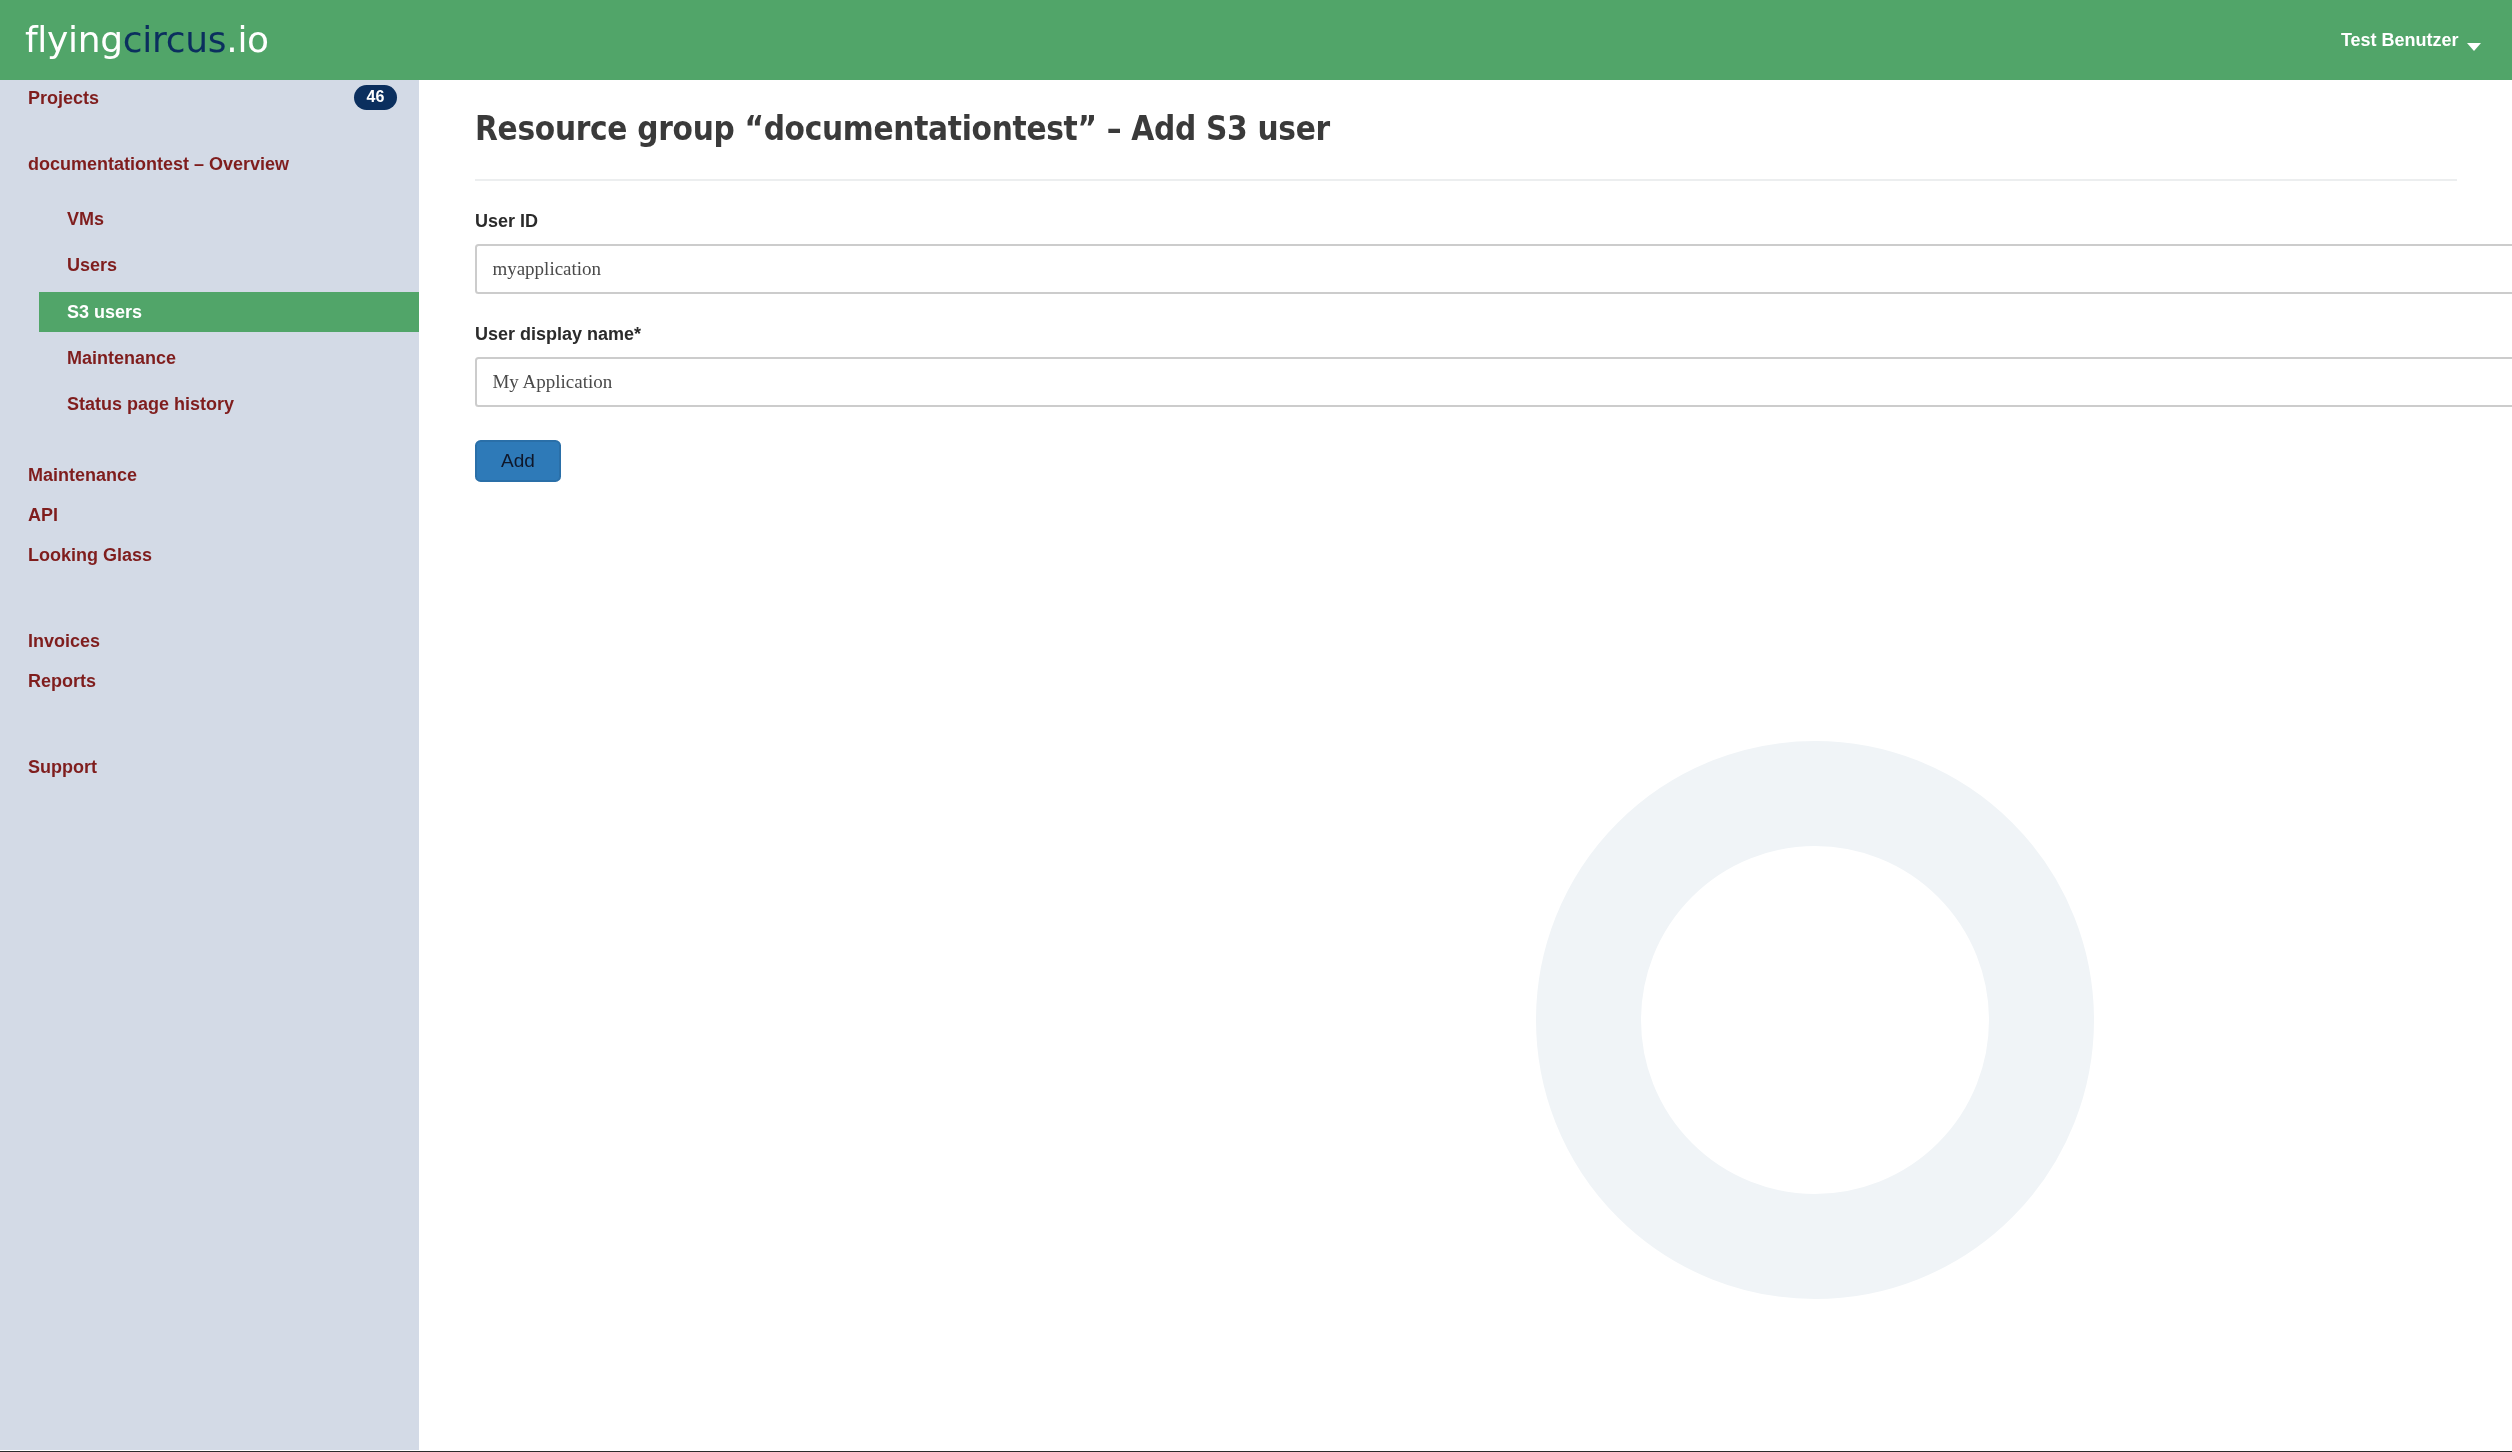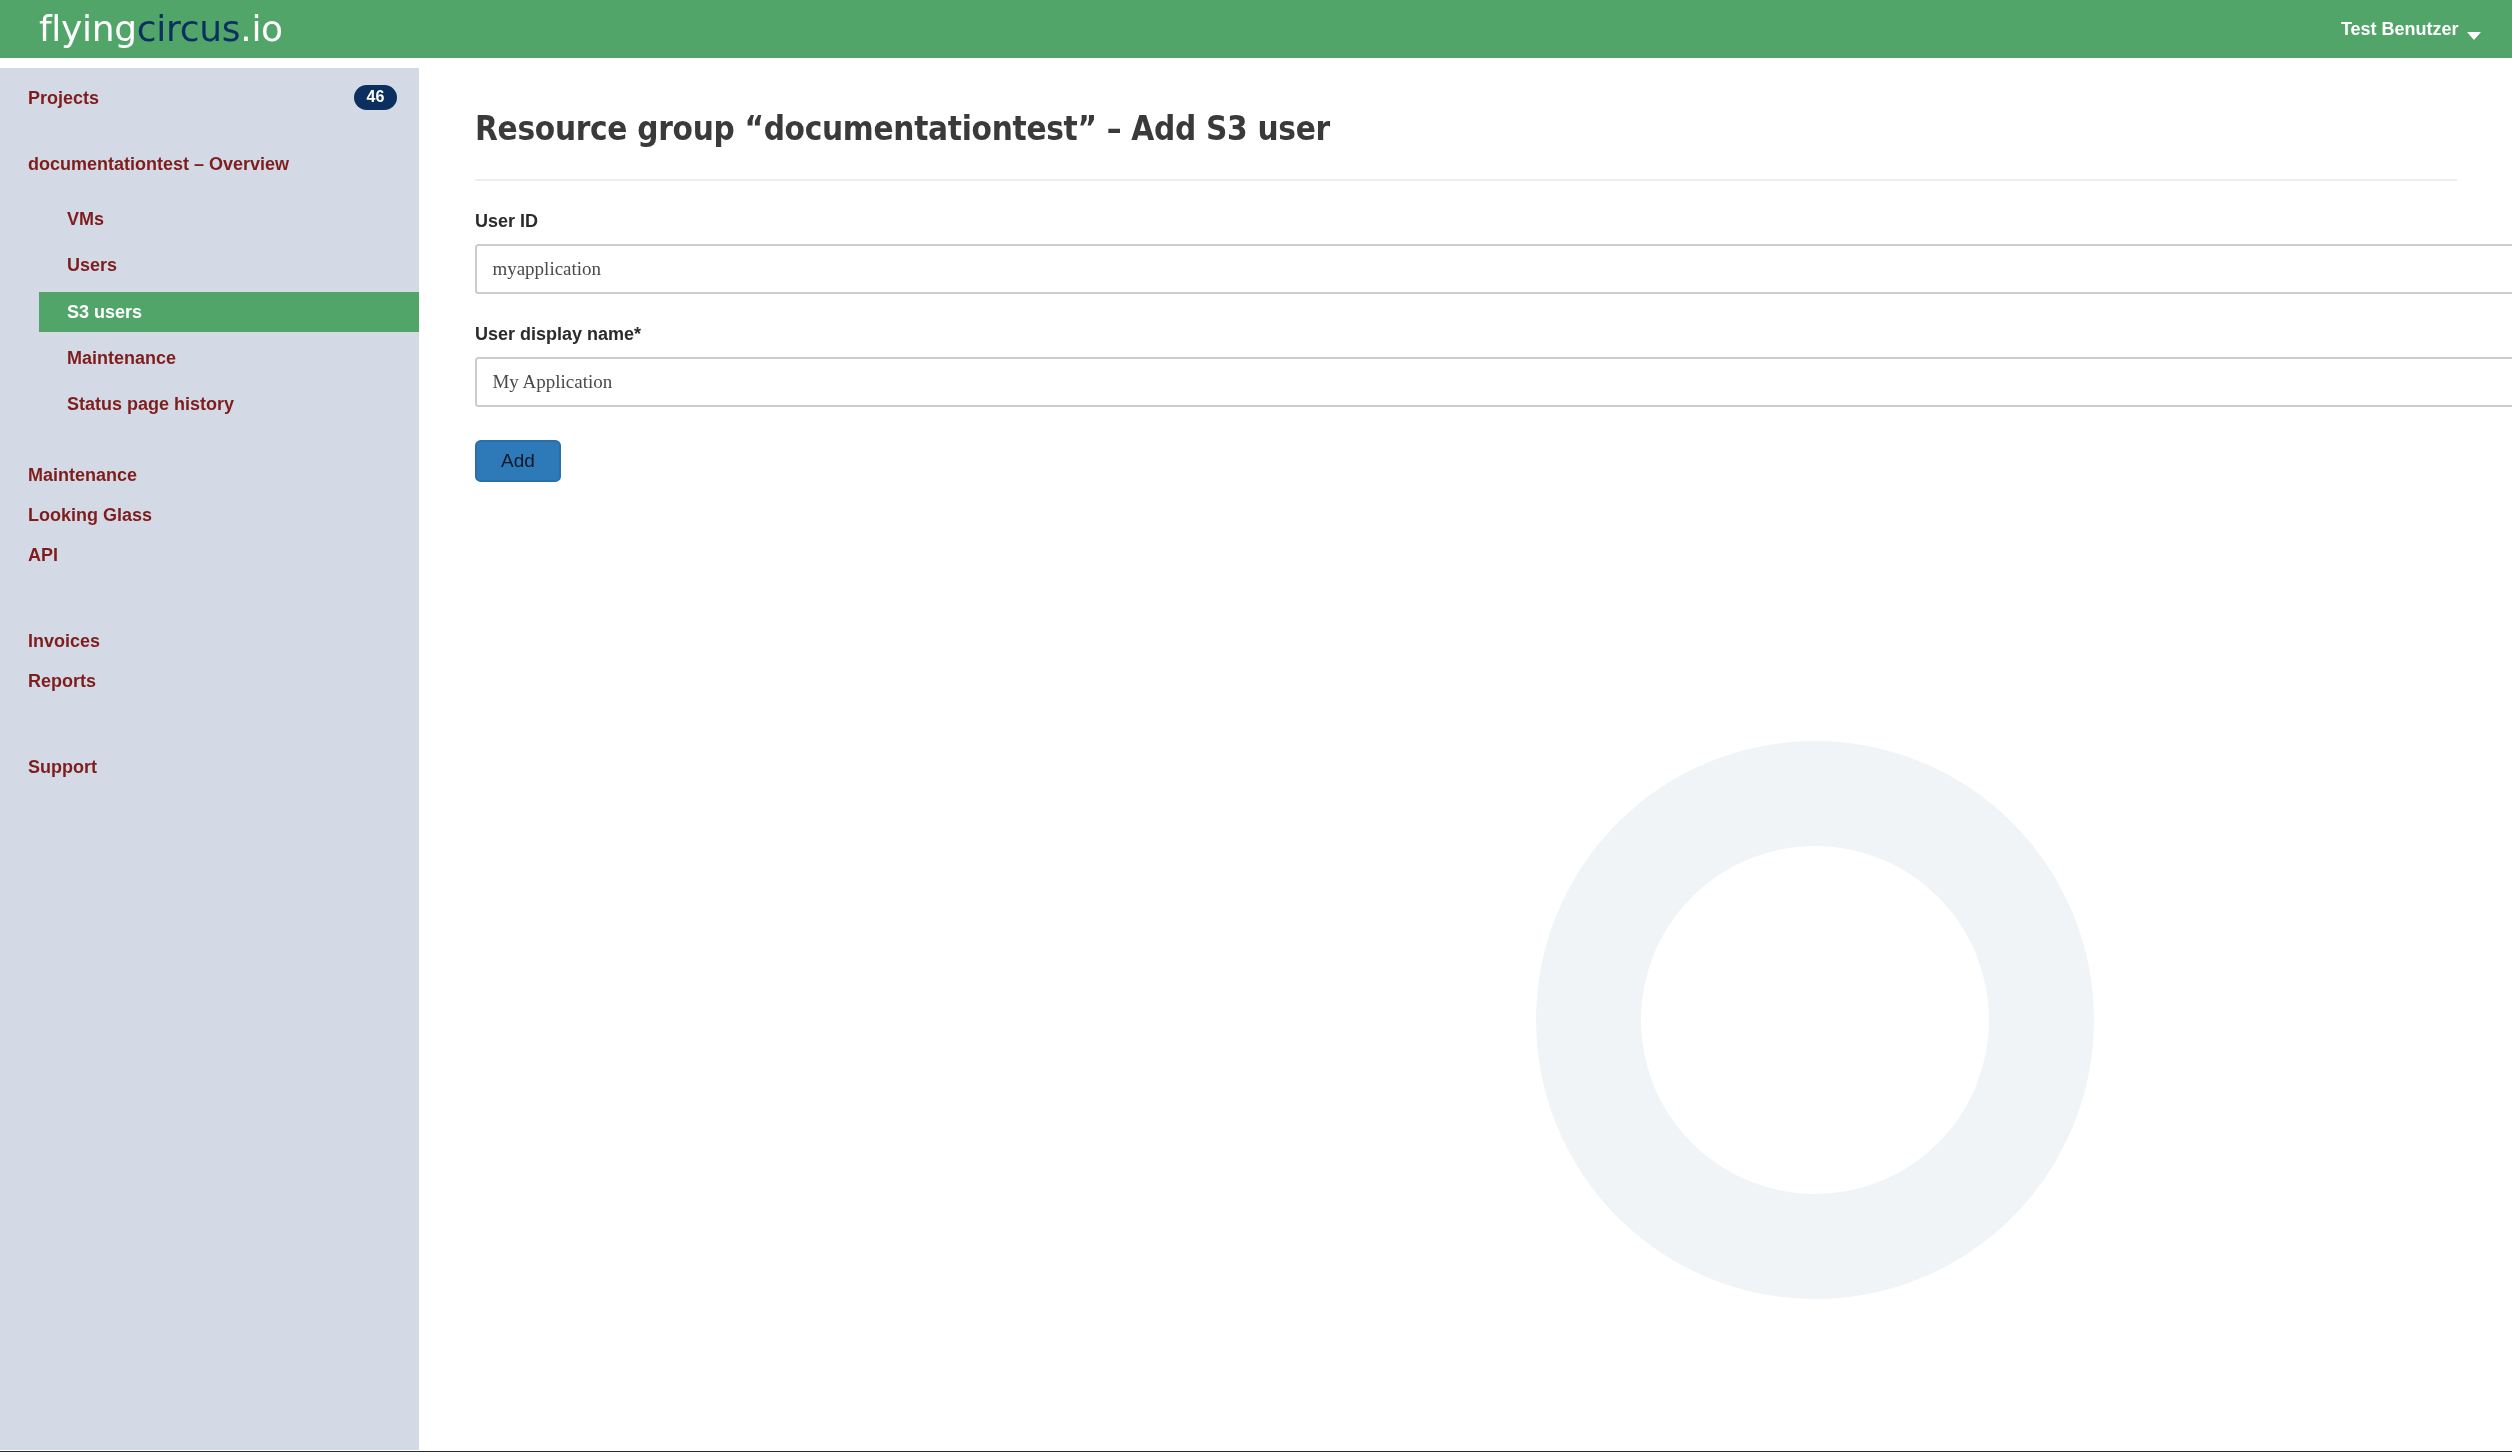--- a/index.html
+++ b/index.html
@@ -14,27 +14,27 @@
     font-family: "Liberation Sans", sans-serif;
     overflow: hidden;
     position: relative;
   }
 
   
   #topbar {
     position: absolute;
     top: 0; left: 0;
     width: 2512px;
-    height: 58px;
+    height: 80px;
     background: #51a569;
     box-sizing: border-box;
     display: flex;
     align-items: center;
     justify-content: space-between;
-    padding: 0 24px 0 39px;
+    padding: 0 24px 0 25px;
     z-index: 40;
   }
   #logo {
     font-family: "DejaVu Sans", sans-serif;
     font-size: 36px;
     font-weight: 400;
     letter-spacing: -0.3px;
     line-height: 1;
     white-space: nowrap;
     -webkit-font-smoothing: antialiased;
@@ -268,24 +268,24 @@
   <div class="sb-sub">
     <span class="sb-link">Status page history</span>
   </div>
 
   <div style="height:25px"></div>
 
   <div class="sb-section">
     <span class="sb-link">Maintenance</span>
   </div>
   <div class="sb-section">
+    <span class="sb-link">API</span>
+  </div>
+  <div class="sb-section">
     <span class="sb-link">Looking Glass</span>
-  </div>
-  <div class="sb-section">
-    <span class="sb-link">API</span>
   </div>
 
   <div style="height:46px"></div>
 
   <div class="sb-section">
     <span class="sb-link">Invoices</span>
   </div>
   <div class="sb-section">
     <span class="sb-link">Reports</span>
   </div>

